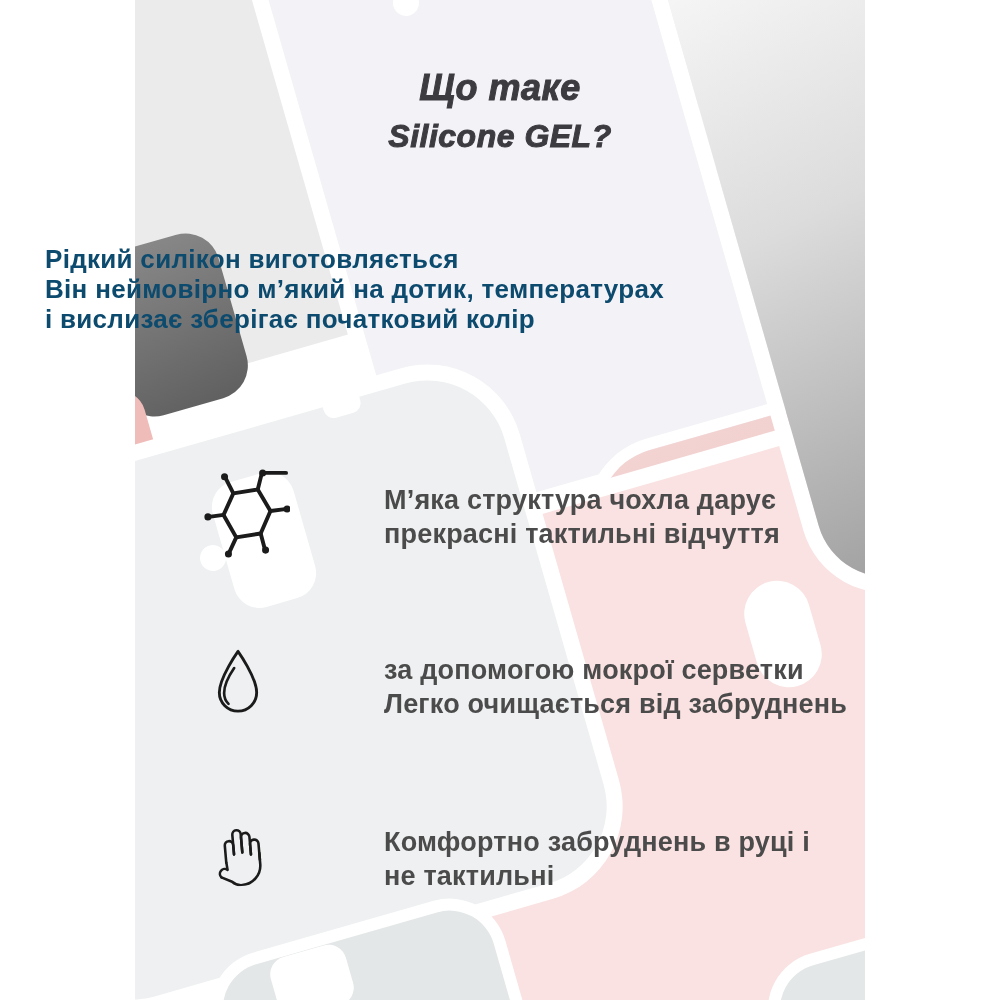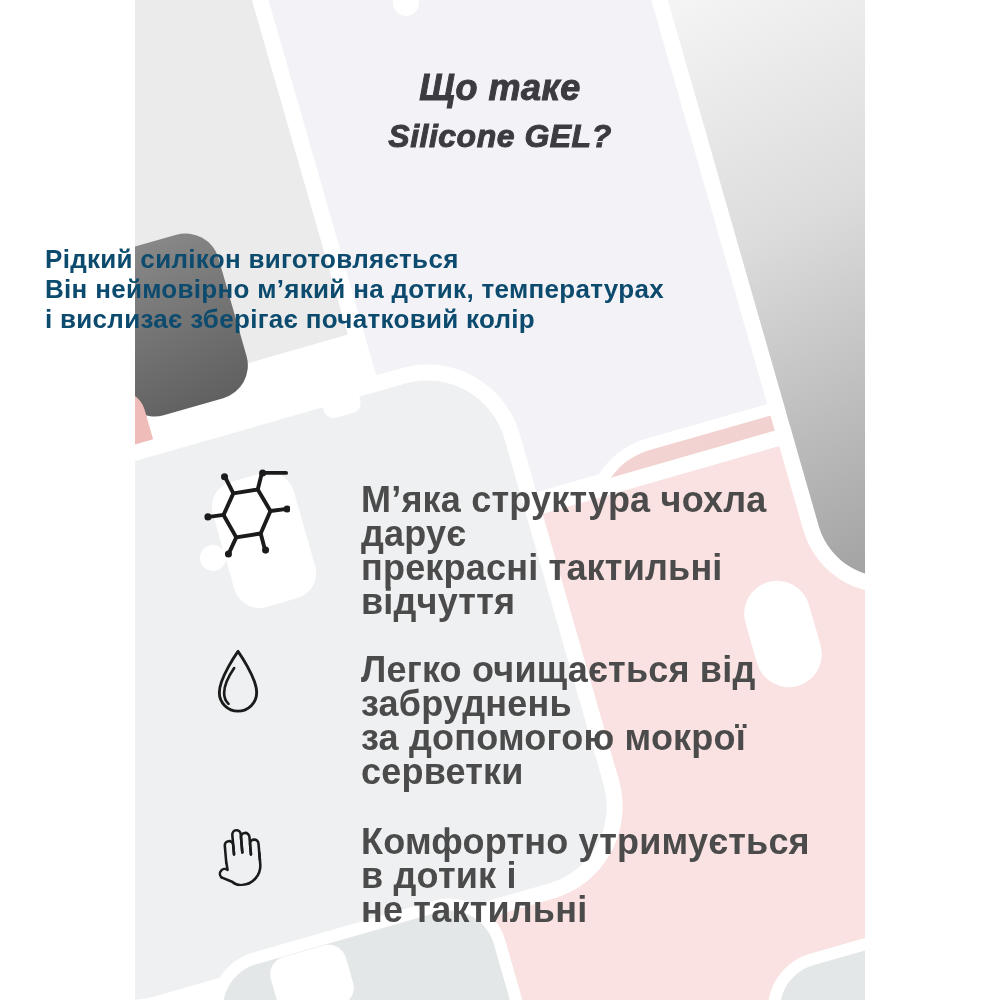--- a/index.html
+++ b/index.html
@@ -40,22 +40,22 @@
     letter-spacing:0.5px;-webkit-text-stroke:1px #3b3b40;
   }
   .title .t1{font-size:36px;display:block;}
   .title .t2{font-size:32px;display:block;}
   .intro{
     position:absolute;left:0;top:244px;width:1000px;text-align:left;
     font-weight:bold;color:#0c4a6e;font-size:26px;line-height:30px;letter-spacing:0.3px;padding-left:45px;
   }
   .intro span{display:block;}
   .feature-text{
-    position:absolute;left:361px;width:480px;
-    font-weight:bold;color:#4b4b4b;font-size:36px;line-height:34px;letter-spacing:0.2px;
+    position:absolute;left:384px;width:480px;
+    font-weight:bold;color:#4b4b4b;font-size:27px;line-height:34px;letter-spacing:0.2px;
   }
   .feature-text span{display:block;}
   .ft1{top:483px;} .ft2{top:653px;} .ft3{top:825px;}
   .icon-box{position:absolute;}
   .ib1{left:204px;top:466px;}
   .ib2{left:214px;top:648px;}
   .ib3{left:210px;top:818px;}
   svg{display:block;}
 </style>
 </head>
@@ -121,33 +121,33 @@
       <span>прекрасні тактильні відчуття</span>
     </div>
 
     <div class="icon-box ib2">
       <svg width="48" height="67" viewBox="0 0 50 70" fill="none" stroke="#1b1b1b" stroke-width="3" stroke-linecap="round" stroke-linejoin="round">
         <path d="M25,3.5 C25,3.5 5.5,31 5.5,46.5 a19.5,19.5 0 0 0 39,0 C44.5,31 25,3.5 25,3.5 Z"></path>
         <path d="M21,21 C14.5,30.5 10.5,39 10.5,47 c0,4.5 1.6,8.5 4.6,11.4" stroke-width="2.8"></path>
       </svg>
     </div>
     <div class="feature-text ft2">
+      <span>за допомогою мокрої серветки</span>
       <span>Легко очищається від забруднень</span>
-      <span>за допомогою мокрої серветки</span>
     </div>
 
     <div class="icon-box ib3">
       <svg width="58" height="68" viewBox="0 0 84 100" fill="none" stroke="#1b1b1b" stroke-width="3.8" stroke-linecap="round" stroke-linejoin="round" style="transform:rotate(-5deg)">
         <path d="M22,64 V39 a6.2,6.2 0 0 1 12.4,0 V53"></path>
         <path d="M34.4,53 V24 a6.2,6.2 0 0 1 12.4,0 V51"></path>
         <path d="M46.8,51 V29 a6.2,6.2 0 0 1 12.4,0 V55"></path>
         <path d="M59.2,55 V40 a6.2,6.2 0 0 1 12.4,0 V64"></path>
         <path d="M71.6,54 v16 a29,29 0 0 1 -29,29 a20,20 0 0 1 -14.5,-6.2 L13,85"></path>
         <path d="M13,85 a7.2,7.2 0 0 1 10,-10.3 l-0.9,-10.4"></path>
       </svg>
     </div>
     <div class="feature-text ft3">
-      <span>Комфортно утримується в дотик і</span>
+      <span>Комфортно забруднень в руці і</span>
       <span>не тактильні</span>
     </div>
 
   </div>
 </div>
 
 </body></html>

